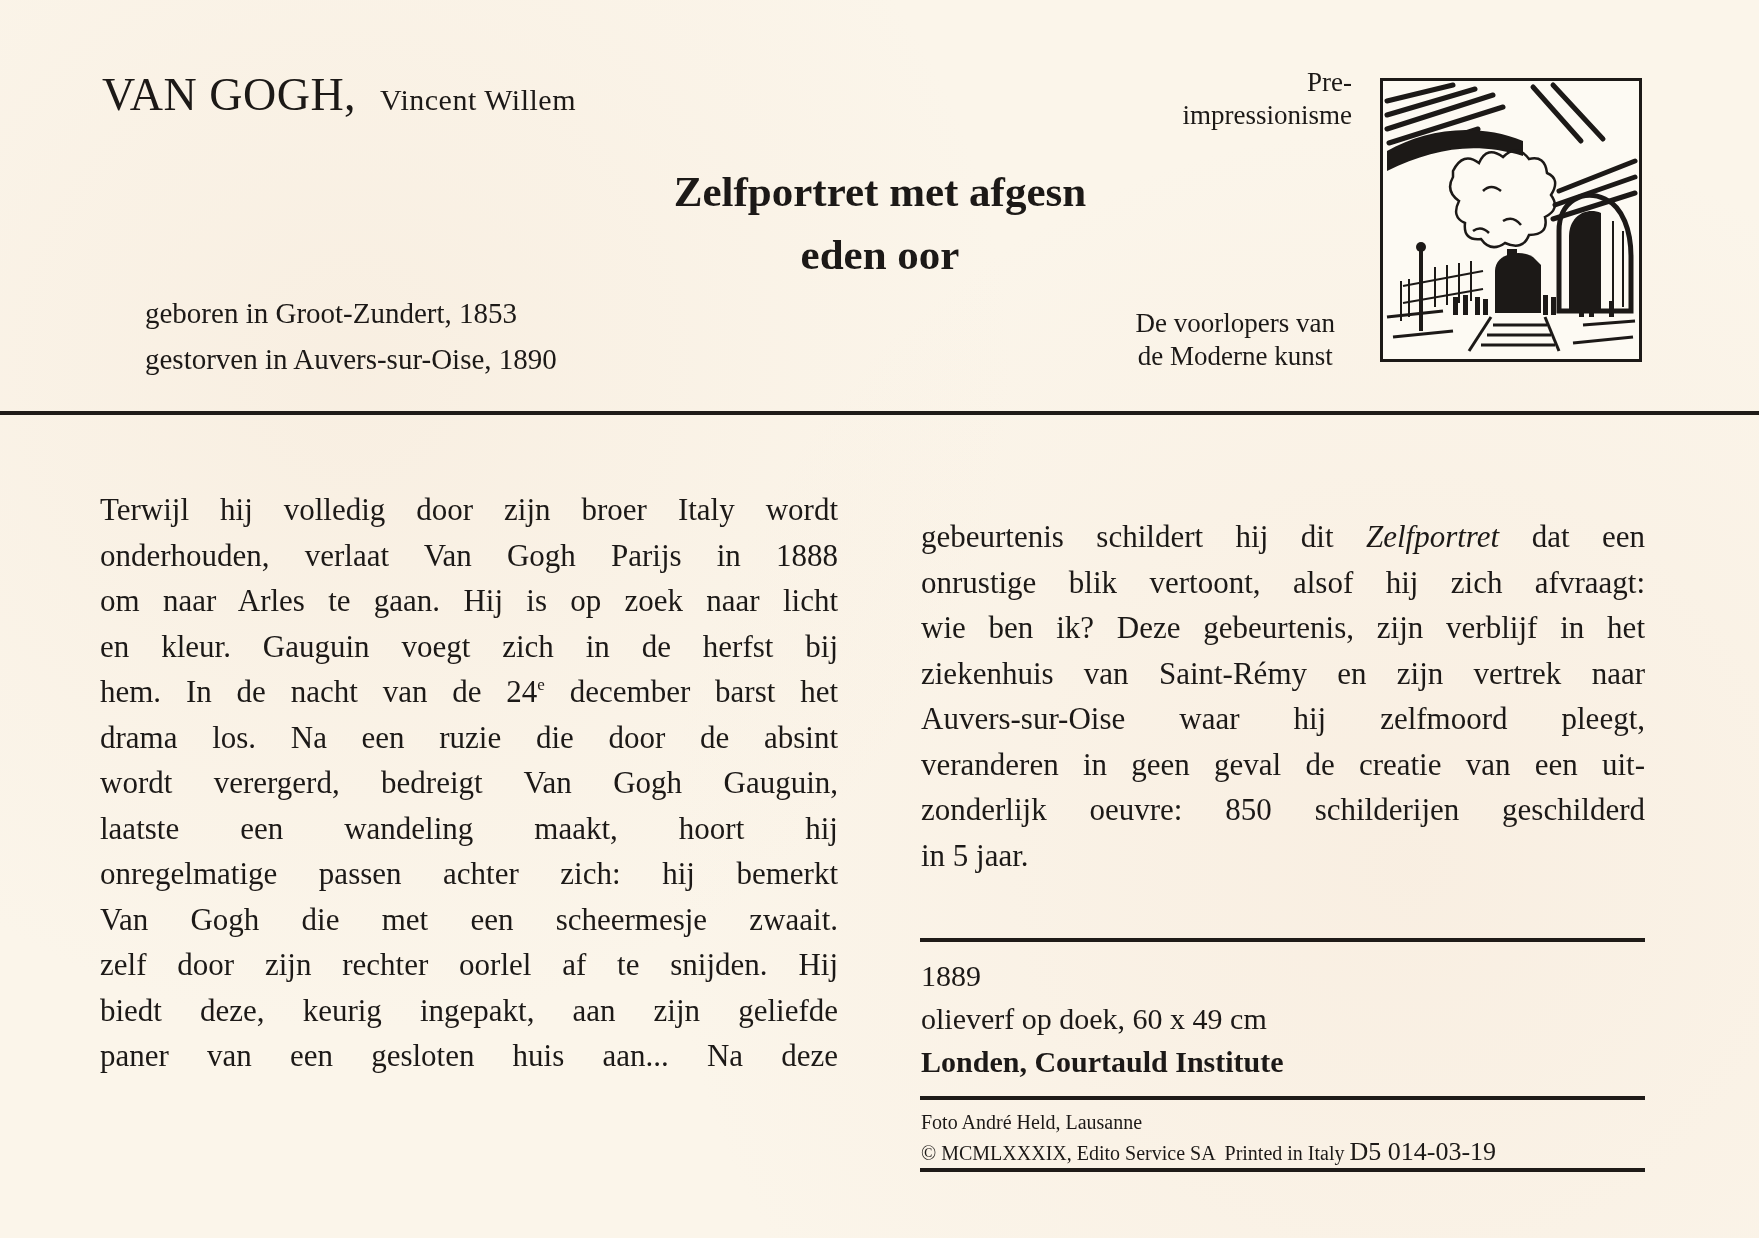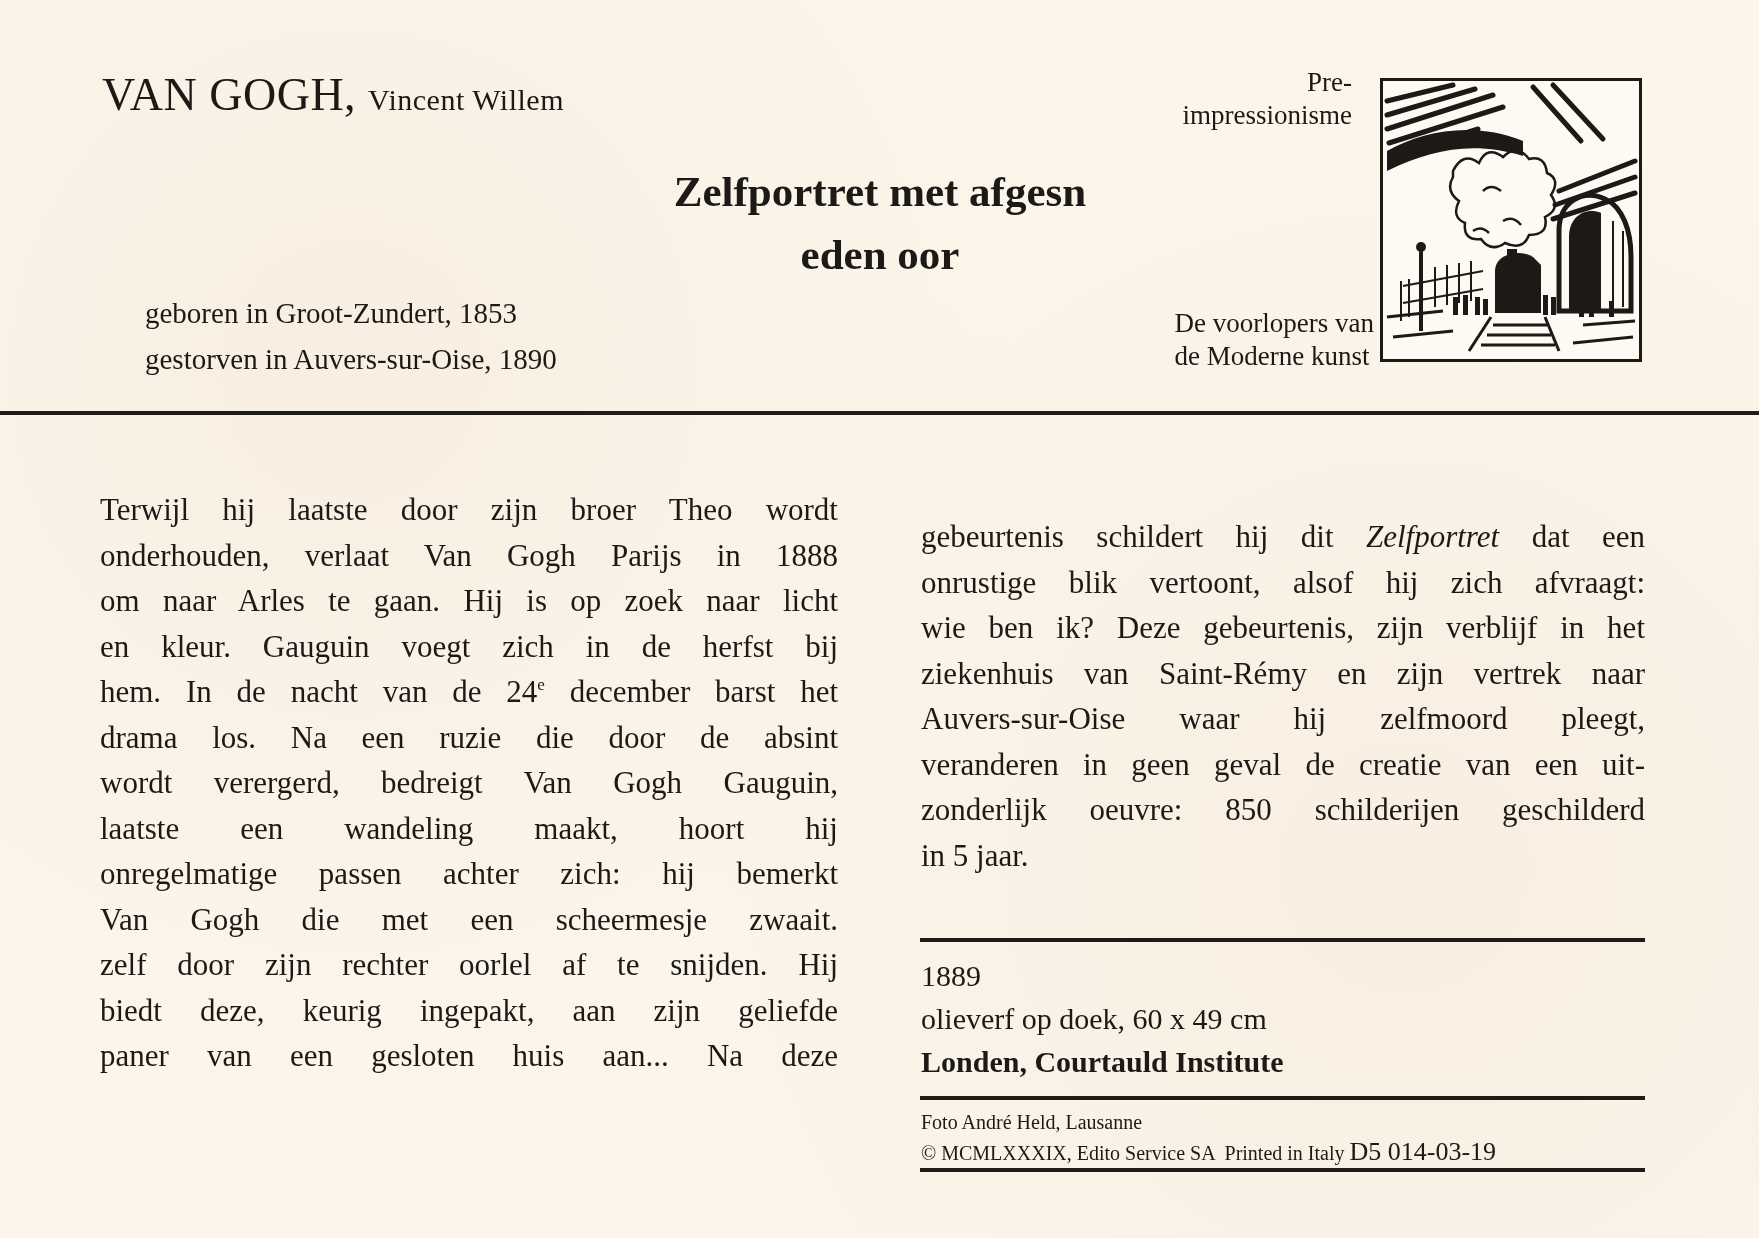--- a/index.html
+++ b/index.html
@@ -15,24 +15,24 @@
       background:
         radial-gradient(circle at 20% 30%, rgba(240,220,200,0.25) 0, rgba(255,255,255,0) 40%),
         radial-gradient(circle at 80% 70%, rgba(240,215,195,0.22) 0, rgba(255,255,255,0) 45%),
         #fbf5ea;
     }
     .abs { position: absolute; }
 
     
     .artist-name { left: 102px; top: 68px; font-size: 46px; letter-spacing: 0.5px; white-space: nowrap; }
     .artist-name .surname { font-size: 46px; margin-top: 22px; }
-    .artist-name .given { font-size: 30px; margin-left: 12px; }
+    .artist-name .given { font-size: 30px; margin-left: 24px; }
 
     .movement { right: 407px; top: 66px; text-align: right; font-size: 27px; line-height: 33px; }
-    .series { right: 385px; top: 307px; text-align: left; font-size: 27px; line-height: 33px; }
+    .series { right: 424px; top: 307px; text-align: center; font-size: 27px; line-height: 33px; }
 
     .title { left: 520px; width: 720px; top: 160px; text-align: center; font-weight: bold; font-size: 43px; line-height: 63px; }
 
     .born { left: 100px; top: 290px; font-size: 29px; line-height: 46px; margin-left: 45px; }
 
     .thumb {
       left: 1380px; top: 78px; width: 262px; height: 284px;
       border: 3px solid #1c1917; box-sizing: border-box; background: #fdfaf3; overflow: hidden;
     }
 
@@ -160,21 +160,21 @@
           <path d="M10 256 L70 250"></path>
           <path d="M190 262 L250 256"></path>
         <path d="M200 244 L252 240"></path>
       </g>
     </svg>
   </div>
 
   <div class="abs rule-main"></div>
 
   <div class="abs col col-left">
-    <span class="line">Terwijl hij laatste door zijn broer Theo wordt</span>
+    <span class="line">Terwijl hij volledig door zijn broer Italy wordt</span>
     <span class="line">onderhouden, verlaat Van Gogh Parijs in 1888</span>
     <span class="line">om naar Arles te gaan. Hij is op zoek naar licht</span>
     <span class="line">en kleur. Gauguin voegt zich in de herfst bij</span>
     <span class="line"><span>hem. In de nacht van de 24</span><sup class="sup">e</sup><span> december barst het</span></span>
     <span class="line">drama los. Na een ruzie die door de absint</span>
     <span class="line">wordt verergerd, bedreigt Van Gogh Gauguin,</span>
     <span class="line">laatste een wandeling maakt, hoort hij</span>
     <span class="line">onregelmatige passen achter zich: hij bemerkt</span>
     <span class="line">Van Gogh die met een scheermesje zwaait.</span>
     <span class="line">zelf door zijn rechter oorlel af te snijden. Hij</span>

